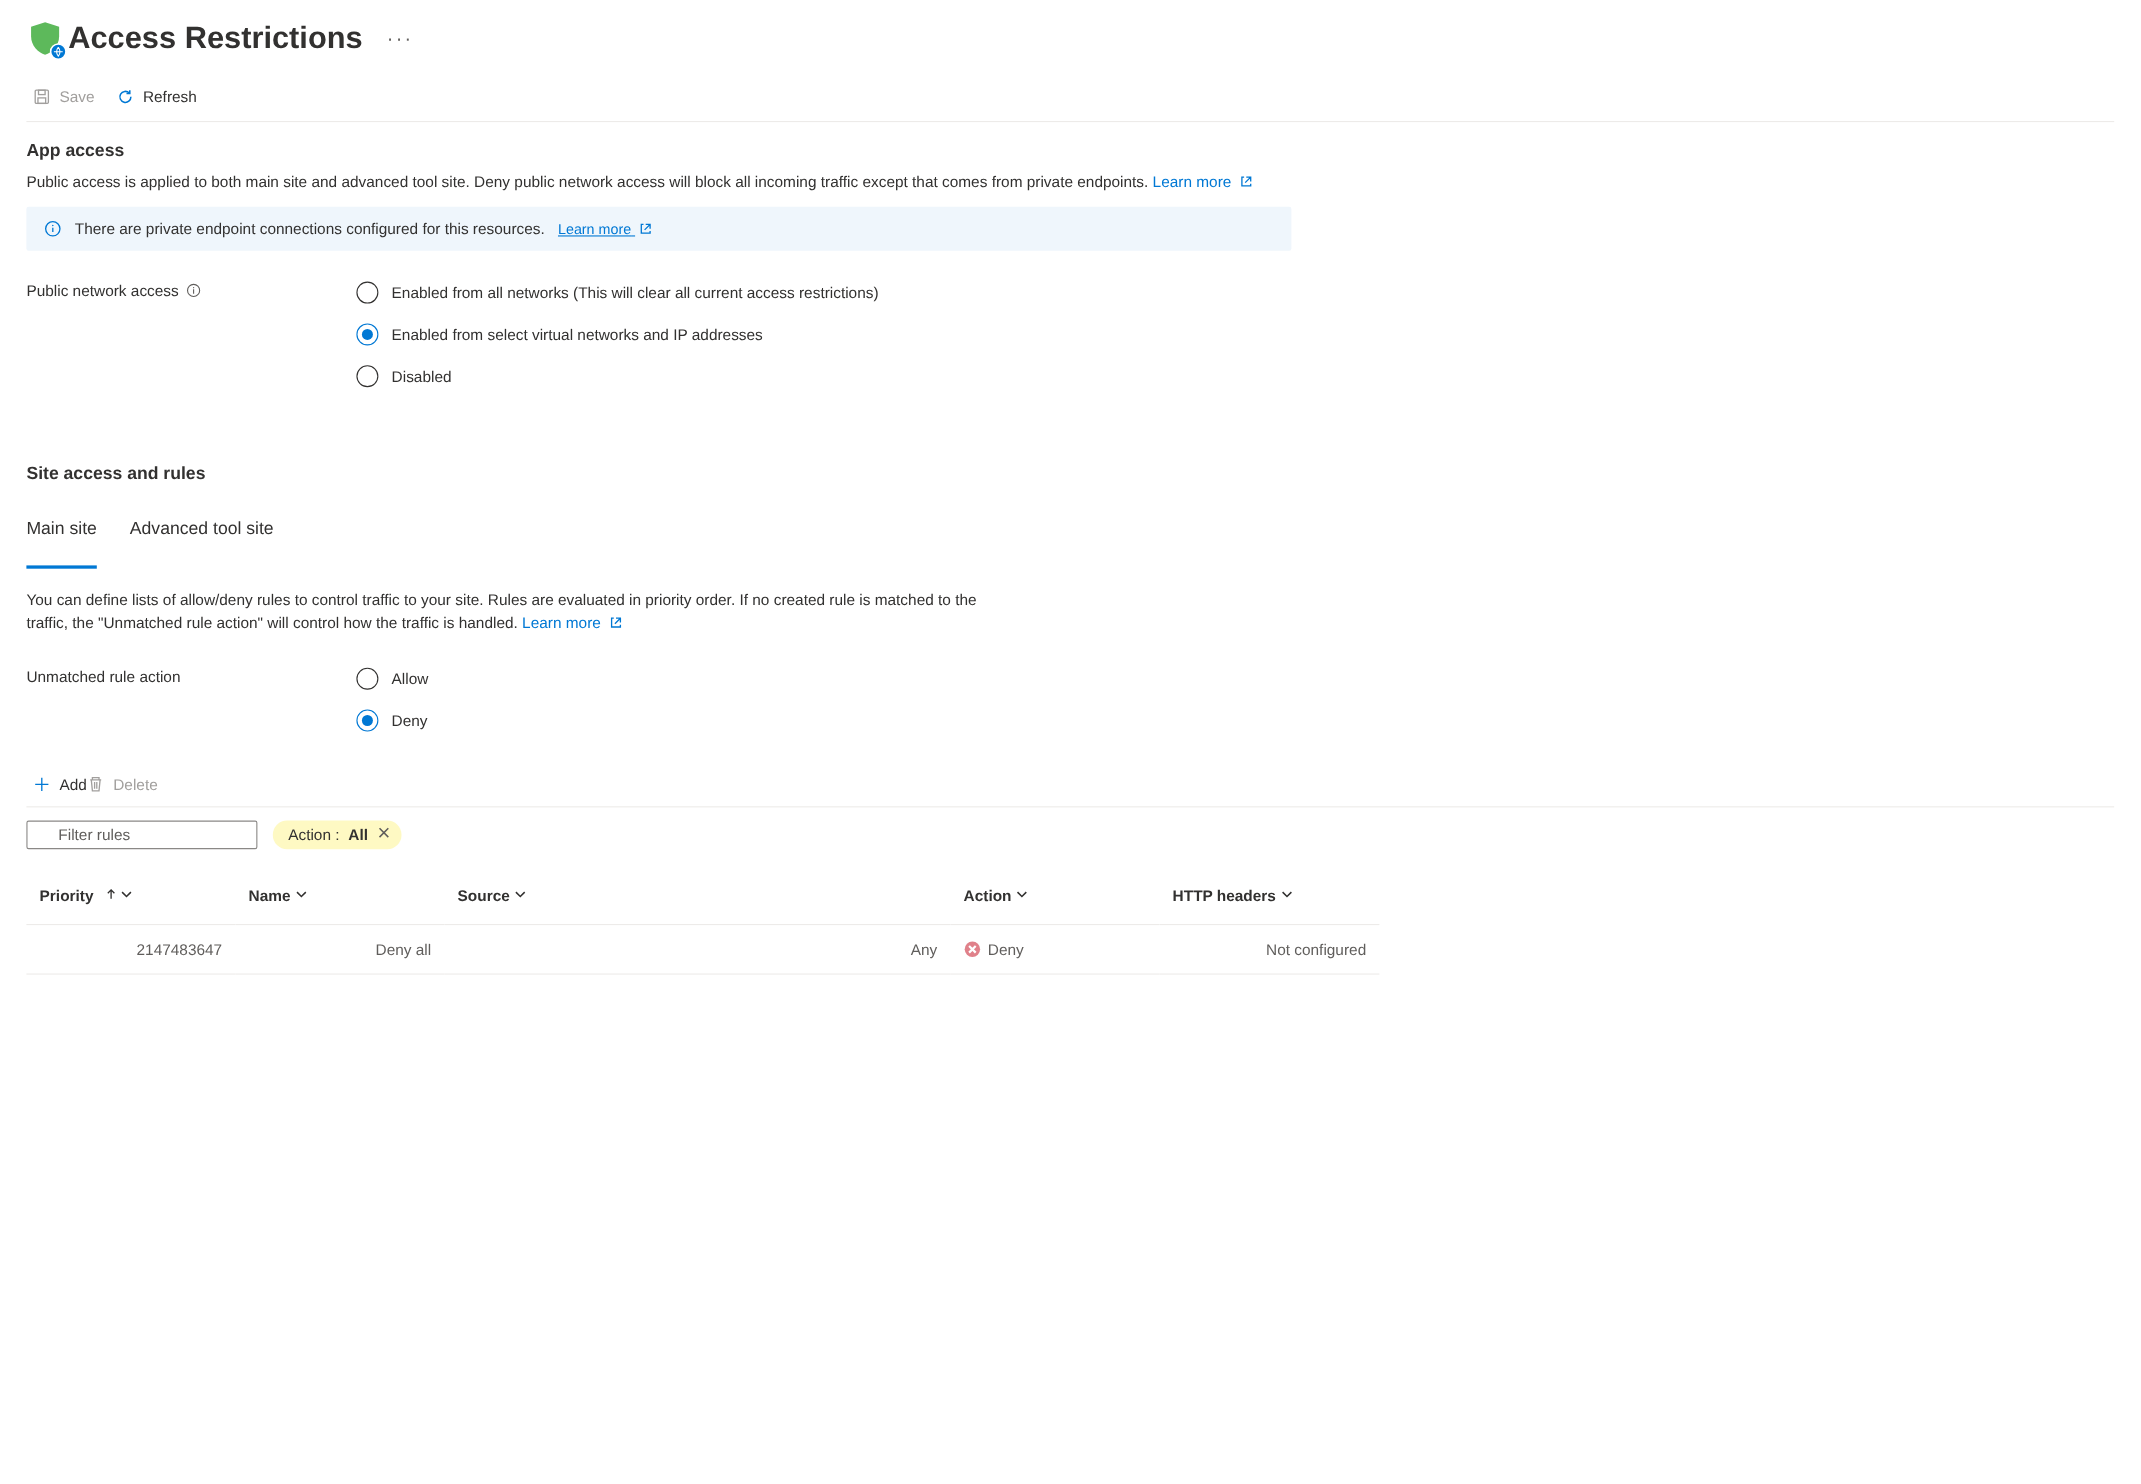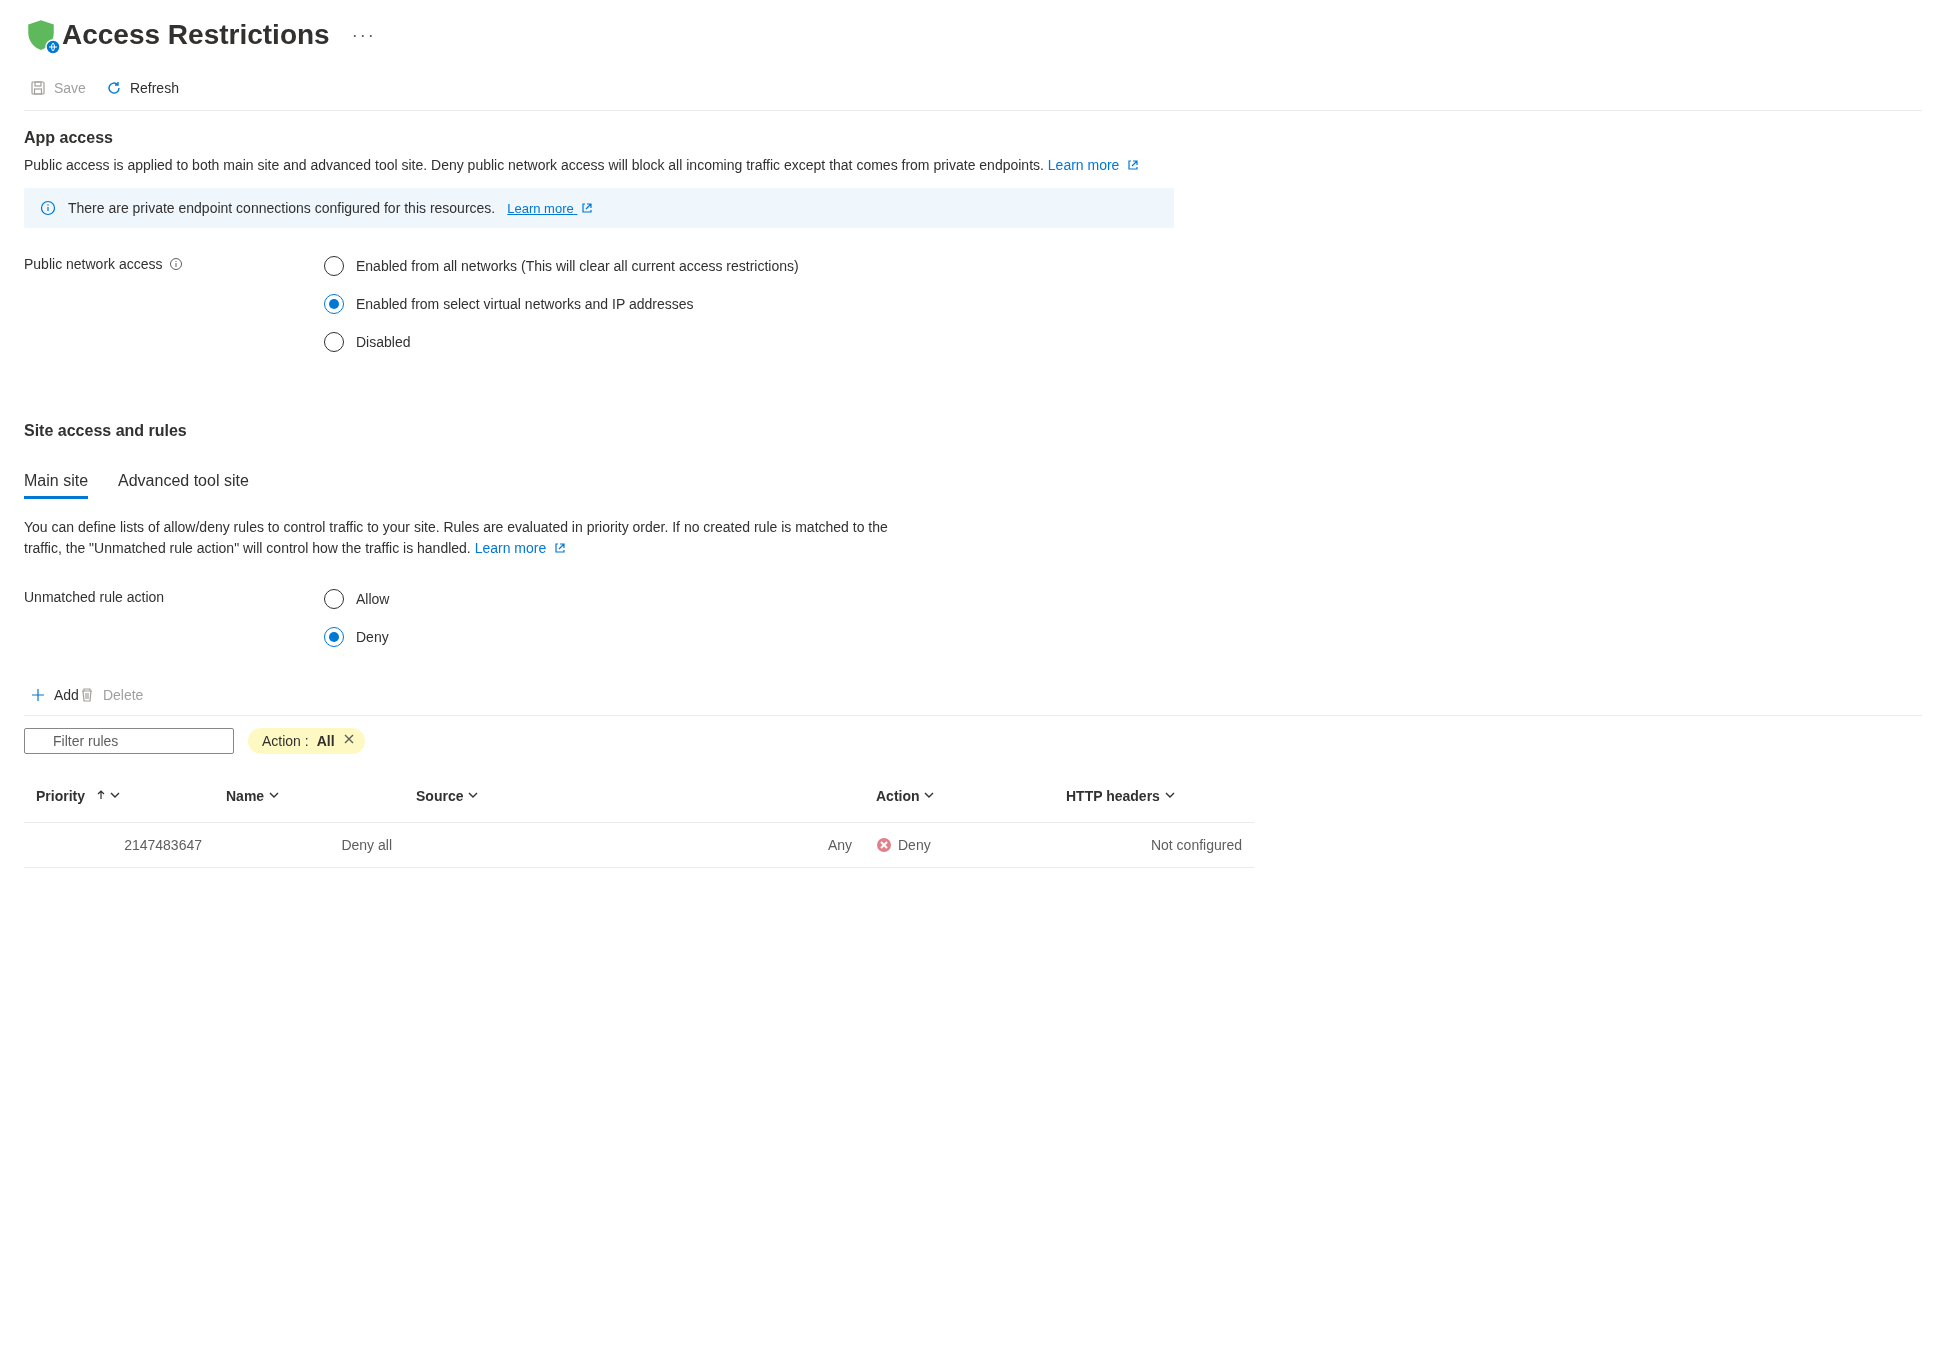--- a/index.html
+++ b/index.html
@@ -56,21 +56,21 @@
   width: 20px; height: 20px; border-radius: 50%;
   border: 1px solid #323130; display:flex; align-items:center; justify-content:center;
   flex-shrink: 0;
 }
 .radio-outer.selected { border-color: #0078d4; }
 .radio-inner { width: 10px; height: 10px; border-radius: 50%; background: #0078d4; display:none;}
 .radio-outer.selected .radio-inner { display:block; }
 
 
 .tabs { display:flex; gap: 30px; border-bottom: none; margin-top: 26px; margin-bottom: 18px;}
-.tab { padding: 6px 0 6px 0; font-size: 16px; cursor: pointer; color:#323130; border-bottom: 3px solid transparent;}
+.tab { padding: 6px 0 24px 0; font-size: 16px; cursor: pointer; color:#323130; border-bottom: 3px solid transparent;}
 .tab.active { border-bottom-color: #0078d4; font-weight: 400;}
 
 
 .rules-toolbar { display:flex; align-items:center; padding: 12px 0 12px 6px; border-bottom: 1px solid #edebe9;}
 .rules-search-row { display:flex; align-items:center; gap: 14px; padding: 12px 0 16px 0;}
 .search-box { display:flex; align-items:center; border:1px solid #8a8886; border-radius:2px; padding: 4px 8px; width: 210px; gap:20px;}
 .search-box input { border:none; outline:none; font-size:14px; flex:1; background:transparent; color:#323130;}
 .search-box input::placeholder { color:#605e5c;}
 .filter-pill { background:#fef9c3; border-radius: 14px; padding: 5px 10px 5px 14px; display:inline-flex; align-items:flex-start; gap:8px; font-size:14px; color:#323130;}
 .filter-pill b { font-weight:600;}

